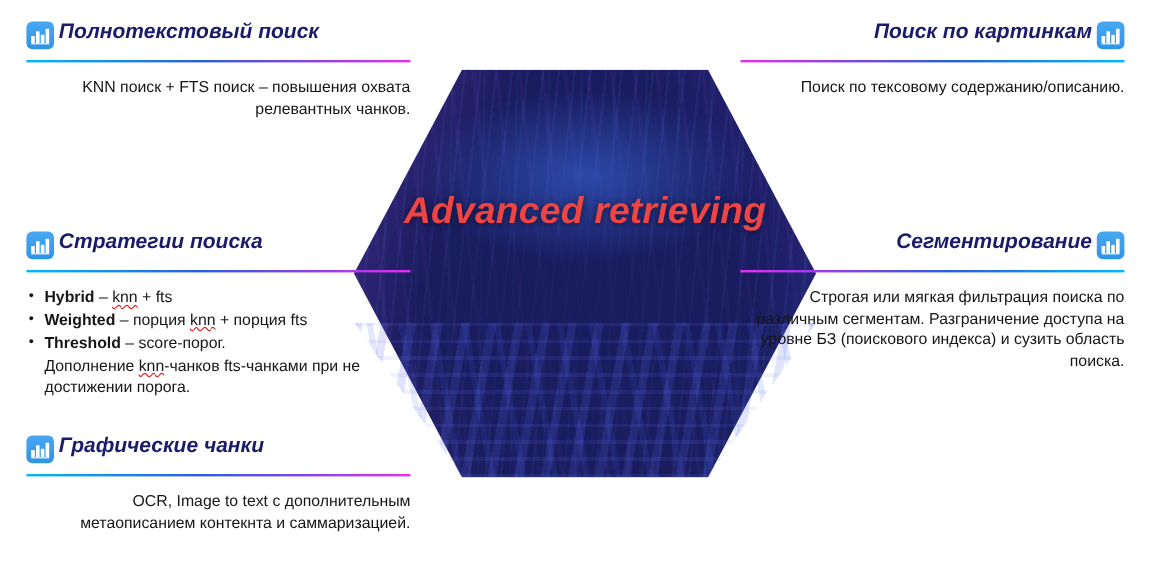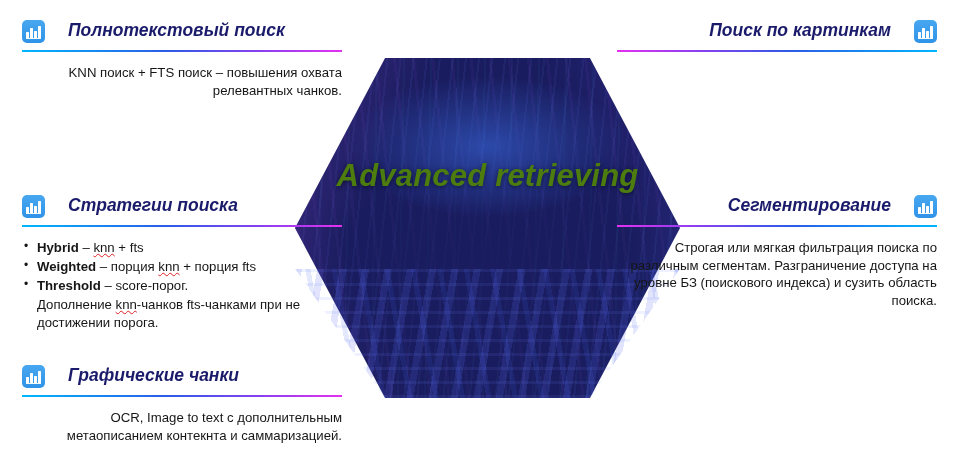--- a/index.html
+++ b/index.html
@@ -77,41 +77,40 @@
       linear-gradient(245deg, rgba(90,70,210,0.26) 0%, rgba(0,0,0,0) 26%),
       linear-gradient(65deg, rgba(120,70,200,0.22) 0%, rgba(0,0,0,0) 22%),
       linear-gradient(295deg, rgba(60,90,200,0.22) 0%, rgba(0,0,0,0) 22%);
   }
   .hex-title {
     position: absolute;
     left: 0;
     right: 0;
     top: 158px;
     text-align: center;
-    color: #4d7c0f;
+    color: #ef4444;
     font-size: 31px;
     font-weight: bold;
     font-style: italic;
     letter-spacing: 0.2px;
     text-shadow: 0 1px 5px rgba(0,0,0,0.55);
     white-space: nowrap;
   }
 
   
   .panel {
     position: absolute;
     width: 320px;
   }
   .panel.left  { left: 22px; }
   .panel.right { right: 38px; text-align: right; }
 
   .panel-head {
     display: flex;
-    align-items: center;
-    gap: 23px;
+    gap: 4px;
     height: 26px;
   }
   .panel.right .panel-head { justify-content: flex-end; }
 
   .panel-title {
     font-size: 17.5px;
     font-weight: bold;
     font-style: italic;
     color: #1b1b6b;
     white-space: nowrap;
@@ -286,20 +285,23 @@
     <div class="panel-head">
       <span class="panel-title">Поиск по картинкам</span>
       <span class="chart-icon">
           <i></i>
           <i></i>
           <i></i>
           <i></i>
         </span>
     </div>
     <div class="divider rtl"></div>
+    <div class="panel-body">
+      <p>Поиск по тексовому содержанию/описанию.</p>
+    </div>
   </div>
 
   <div class="panel right" id="panel-segmentation">
     <div class="panel-head">
       <span class="panel-title">Сегментирование</span>
       <span class="chart-icon">
           <i></i>
           <i></i>
           <i></i>
           <i></i>

